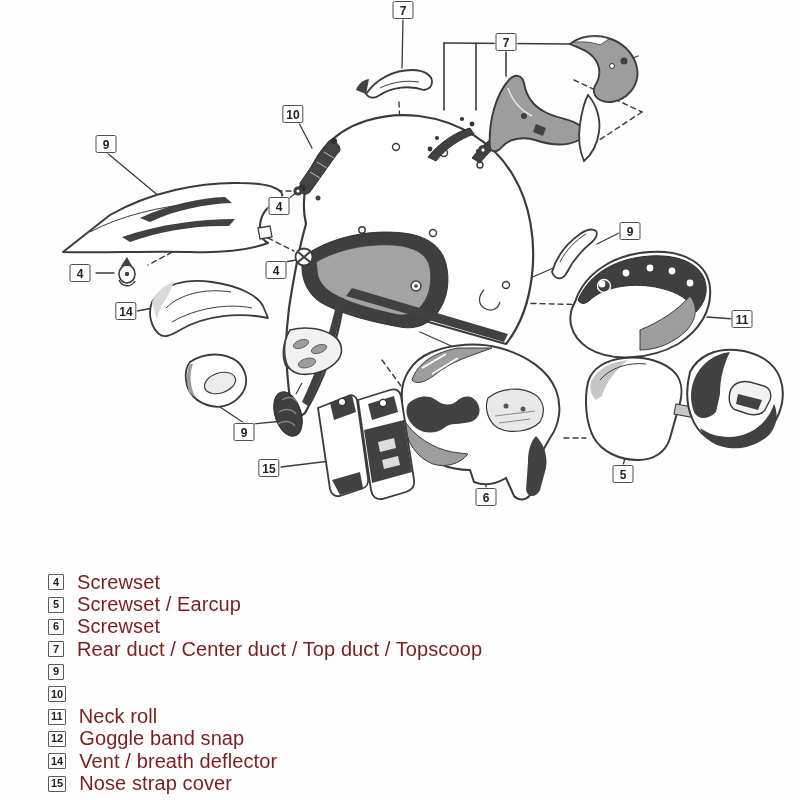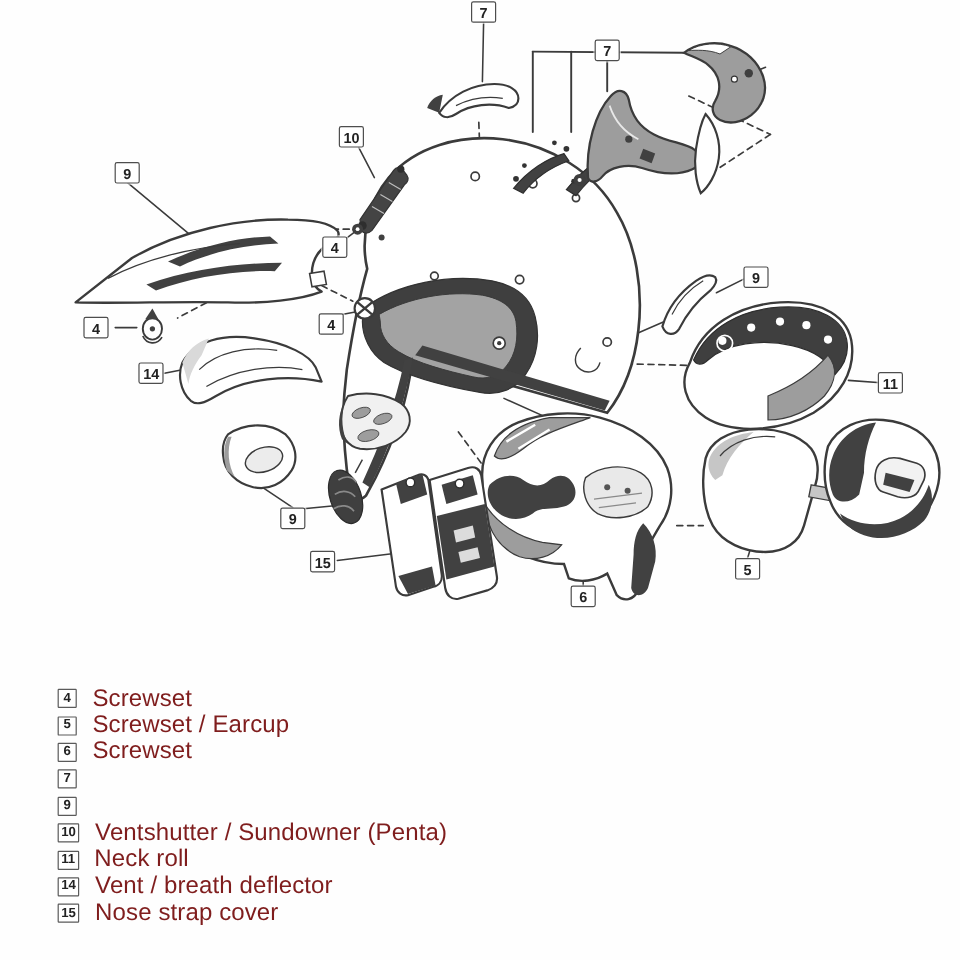--- a/index.html
+++ b/index.html
@@ -313,36 +313,40 @@
     <span class="legend-label">Screwset / Earcup</span>
   </div>
 
   <div class="legend-row">
     <span class="legend-num">6</span>
     <span class="legend-label">Screwset</span>
   </div>
 
   <div class="legend-row">
     <span class="legend-num">7</span>
+    <span class="legend-label">Rear duct / Center duct / Top duct / Topscoop</span>
   </div>
 
   <div class="legend-row">
     <span class="legend-num">9</span>
   </div>
 
   <div class="legend-row">
     <span class="legend-num">10</span>
-    <span class="legend-label">Ventshutter / Sundowner (Penta)</span>
   </div>
 
   <div class="legend-row">
     <span class="legend-num">11</span>
     <span class="legend-label">Neck roll</span>
   </div>
 
+  <div class="legend-row">
+    <span class="legend-num">12</span>
+    <span class="legend-label">Goggle band snap</span>
+  </div>
 
   <div class="legend-row">
     <span class="legend-num">14</span>
     <span class="legend-label">Vent / breath deflector</span>
   </div>
 
   <div class="legend-row">
     <span class="legend-num">15</span>
     <span class="legend-label">Nose strap cover</span>
   </div>

